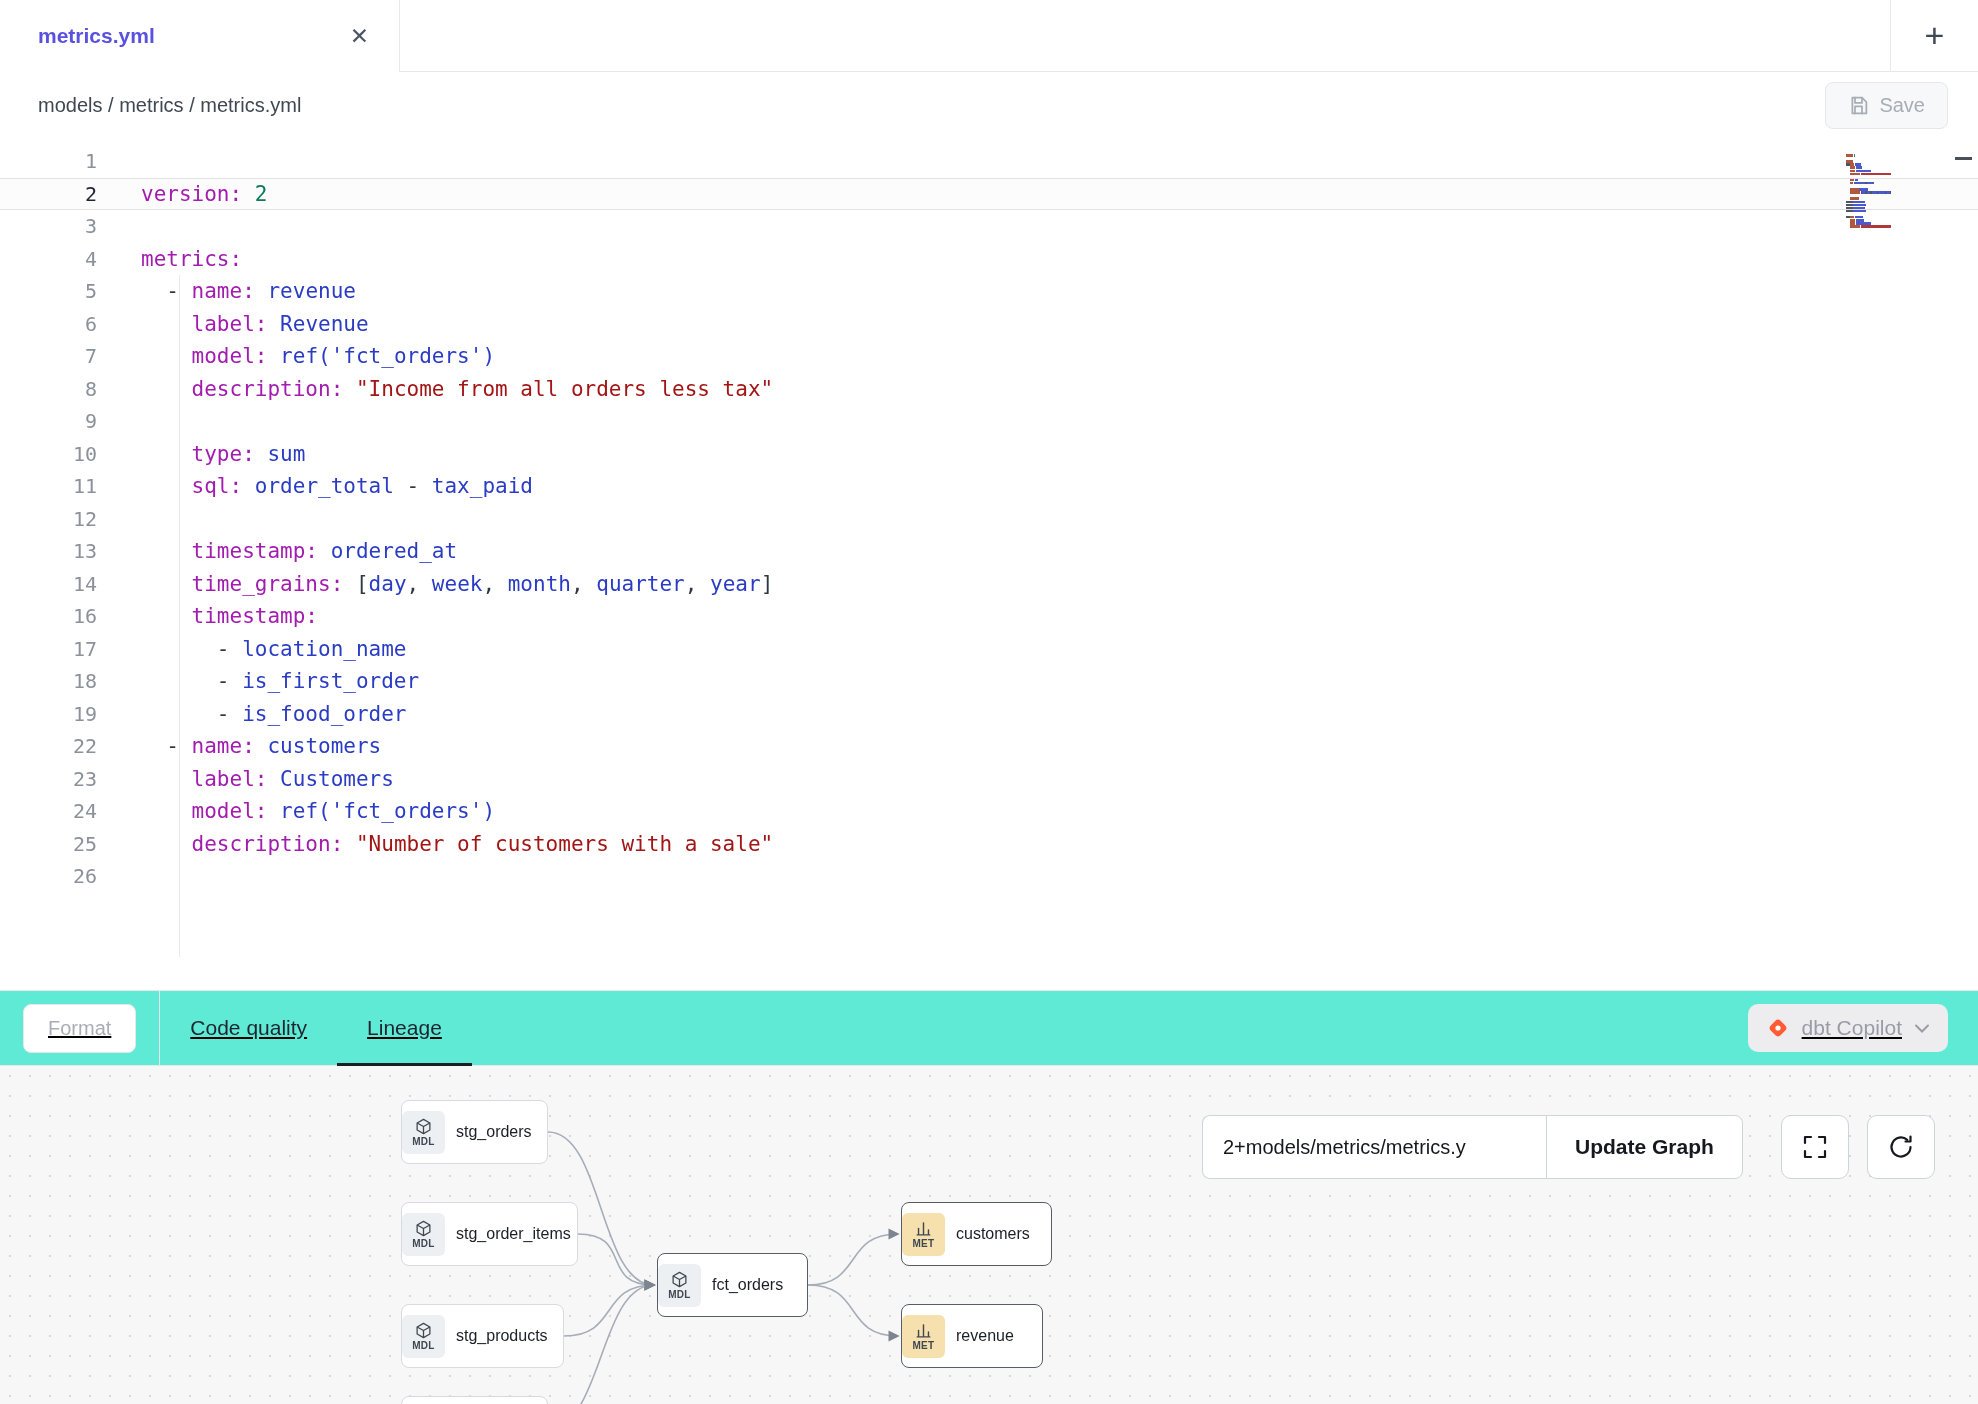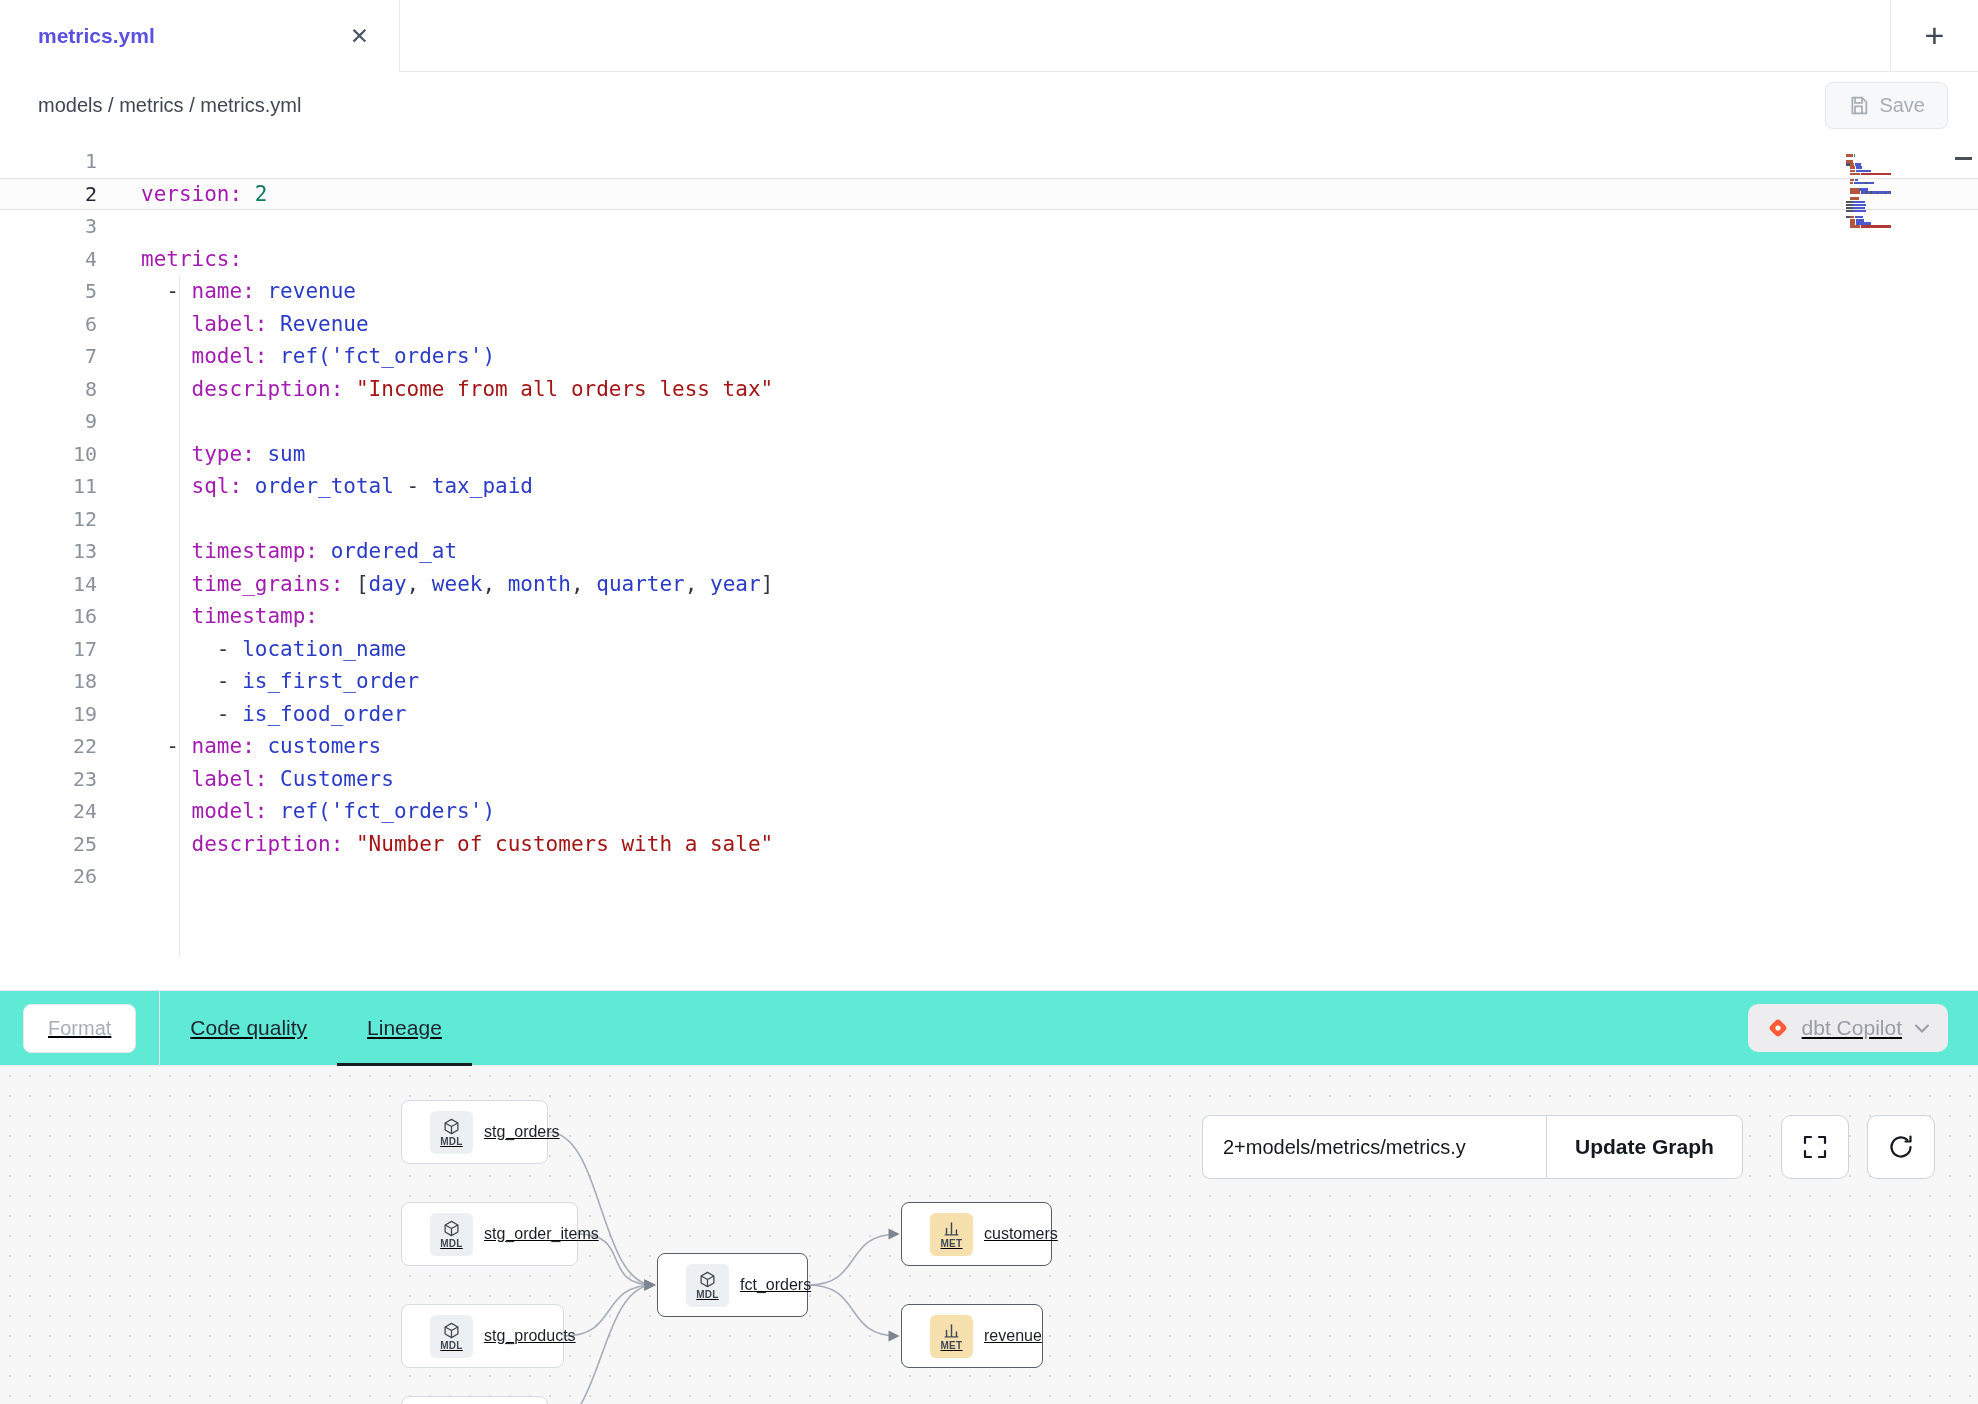--- a/index.html
+++ b/index.html
@@ -62,21 +62,21 @@
                  border:none; border-radius:10px; padding:12px 18px; color:#9b9ba6;
                  font-size:21px; font-weight:500; cursor:default; }
 
   
   .lineage { position:relative; flex:1; overflow:hidden; background-color:#f7f7f8;
              background-image:radial-gradient(circle,#d8d8dc 1.5px,transparent 1.5px);
              background-size:20px 20px; }
   .edges { position:absolute; left:0; top:0; }
   .edge { fill:none; stroke:#a6adb8; stroke-width:1.6; }
   .node { position:absolute; background:#fff; border:1px solid #d7dadf; border-radius:8px;
-          display:flex; align-items:center; gap:11px; padding:0 28px; cursor:pointer;text-decoration:underline; }
+          display:flex; align-items:center; gap:11px; padding:0 0; cursor:pointer; }
   .node.emph { border:1.5px solid #565d68; }
   .node-icon { width:43px; height:43px; border-radius:6px; flex:none;
                display:flex; flex-direction:column; align-items:center; justify-content:center; gap:1px; }
   .node-icon.mdl { background:#edf0f2; }
   .node-icon.met { background:#f6e0ad; }
   .node-icon b { font-size:10px; font-weight:700; color:#3f4752; letter-spacing:.3px;
                  font-family:"Liberation Sans",sans-serif; }
   .node-label { font-size:16px; color:#1b1f27; white-space:nowrap; }
   .lin-controls { position:absolute; top:49px; left:1202px; display:flex; }
   .lin-input { width:344px; height:64px; border:1px solid #cfd4da; border-right:none;

